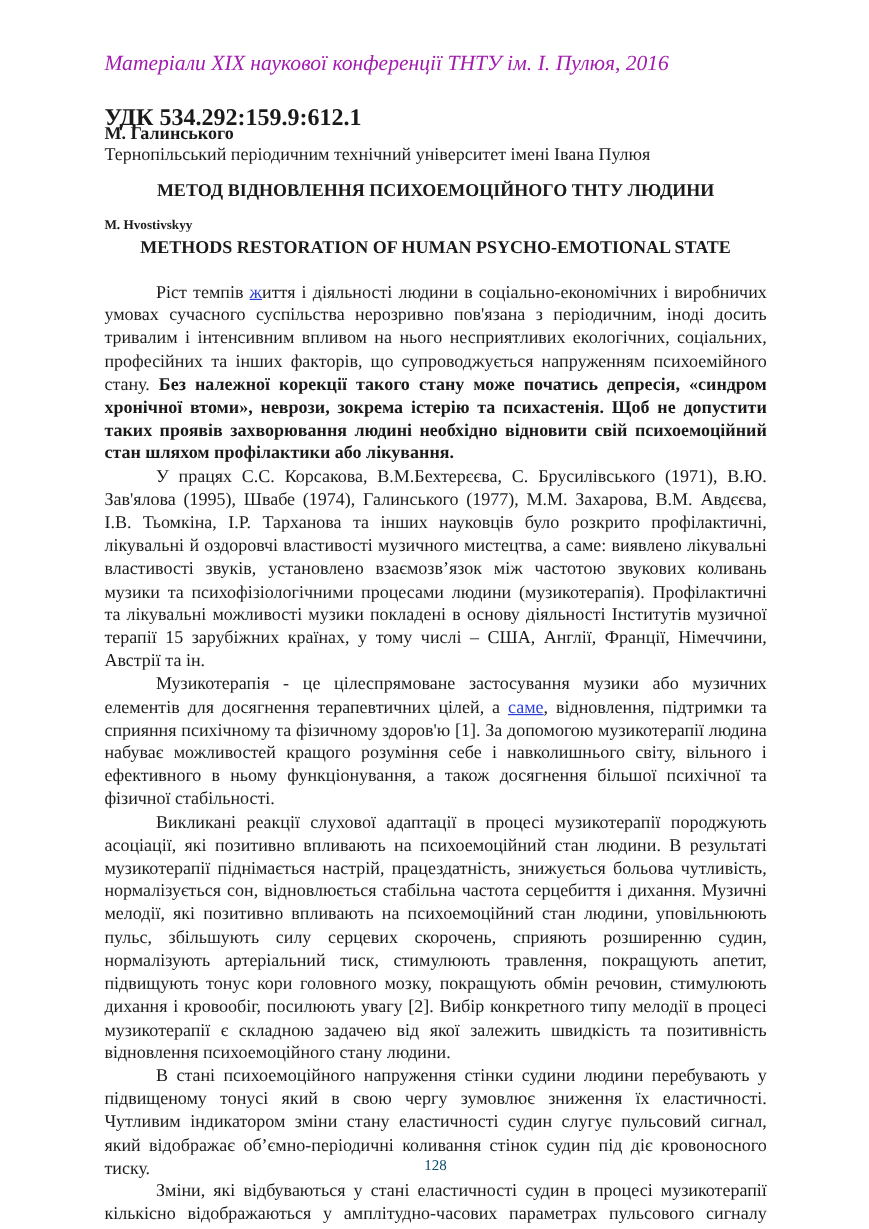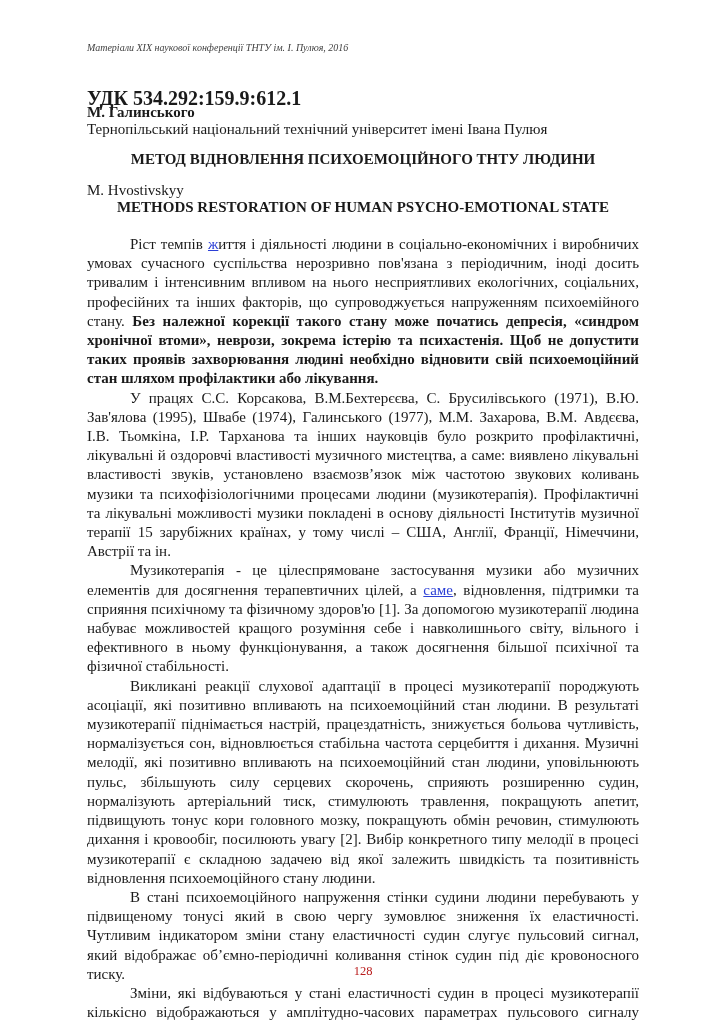--- a/index.html
+++ b/index.html
@@ -19,22 +19,22 @@
       position: absolute;
       left: 87px;
       top: 0;
       width: 552px;
     }
     .running-header {
       position: absolute;
       top: 42px;
       left: 0;
       font-style: italic;
-      font-size: 10px;
-      color: #404040;
+      font-size: 18px;
+      color: #a21caf;
       white-space: nowrap;
     }
     .udk {
       position: absolute;
       top: 87px;
       left: 0;
       font-weight: bold;
       font-size: 20px;
       white-space: nowrap;
     }
@@ -60,22 +60,22 @@
       width: 552px;
       text-align: center;
       font-weight: bold;
       font-size: 15px;
       white-space: nowrap;
     }
     .author-en {
       position: absolute;
       top: 182px;
       left: 0;
-      font-weight: normal;
-      font-size: 15px;
+      font-weight: bold;
+      font-size: 11px;
       white-space: nowrap;
     }
     .title-en {
       position: absolute;
       top: 199px;
       left: 0;
       width: 552px;
       text-align: center;
       font-weight: bold;
       font-size: 15px;
@@ -101,32 +101,32 @@
       color: #2b3fd6;
       text-decoration: underline;
     }
     .page-number {
       position: absolute;
       top: 964px;
       left: 0;
       width: 552px;
       text-align: center;
       font-size: 12.5px;
-      color: #b91c1c;
+      color: #0c4a6e;
     }
   </style>
 </head>
 <body>
 
 <div class="page">
   <div class="running-header">Матеріали XIX наукової конференції ТНТУ ім. І. Пулюя, 2016</div>
 
   <div class="udk">УДК 534.292:159.9:612.1</div>
   <div class="author-ua">М. Галинського</div>
-  <div class="affiliation">Тернопільський національний технічний університет імені Івана Пулюя</div>
+  <div class="affiliation">Тернопільський періодичним технічний університет імені Івана Пулюя</div>
 
   <div class="title-ua">МЕТОД ВІДНОВЛЕННЯ ПСИХОЕМОЦІЙНОГО ТНТУ ЛЮДИНИ</div>
 
   <div class="author-en">M. Hvostivskyy</div>
   <div class="title-en">METHODS RESTORATION OF HUMAN PSYCHO-EMOTIONAL STATE</div>
 
   <div class="body-text">
     <p class="para"><span>Ріст темпів </span><a class="link">ж</a><span>иття і діяльності людини в соціально-економічних і виробничих умовах сучасного суспільства нерозривно пов'язана з періодичним, іноді досить тривалим і інтенсивним впливом на нього несприятливих екологічних, соціальних, професійних та інших факторів, що супроводжується напруженням психоемійного стану. </span><span class="bold">Без належної корекції такого стану може початись депресія, «синдром хронічної втоми», неврози, зокрема істерію та психастенія. Щоб не допустити таких проявів захворювання людині необхідно відновити свій психоемоційний стан шляхом профілактики або лікування.</span></p>
 
     <p class="para">У працях С.С. Корсакова, В.М.Бехтерєєва, С. Брусилівського (1971), В.Ю. Зав'ялова (1995), Швабе (1974), Галинського (1977), М.М. Захарова, В.М. Авдєєва, І.В. Тьомкіна, І.Р. Тарханова та інших науковців було розкрито профілактичні, лікувальні й оздоровчі властивості музичного мистецтва, а саме: виявлено лікувальні властивості звуків, установлено взаємозв’язок між частотою звукових коливань музики та психофізіологічними процесами людини (музикотерапія). Профілактичні та лікувальні можливості музики покладені в основу діяльності Інститутів музичної терапії 15 зарубіжних країнах, у тому числі – США, Англії, Франції, Німеччини, Австрії та ін.</p>

